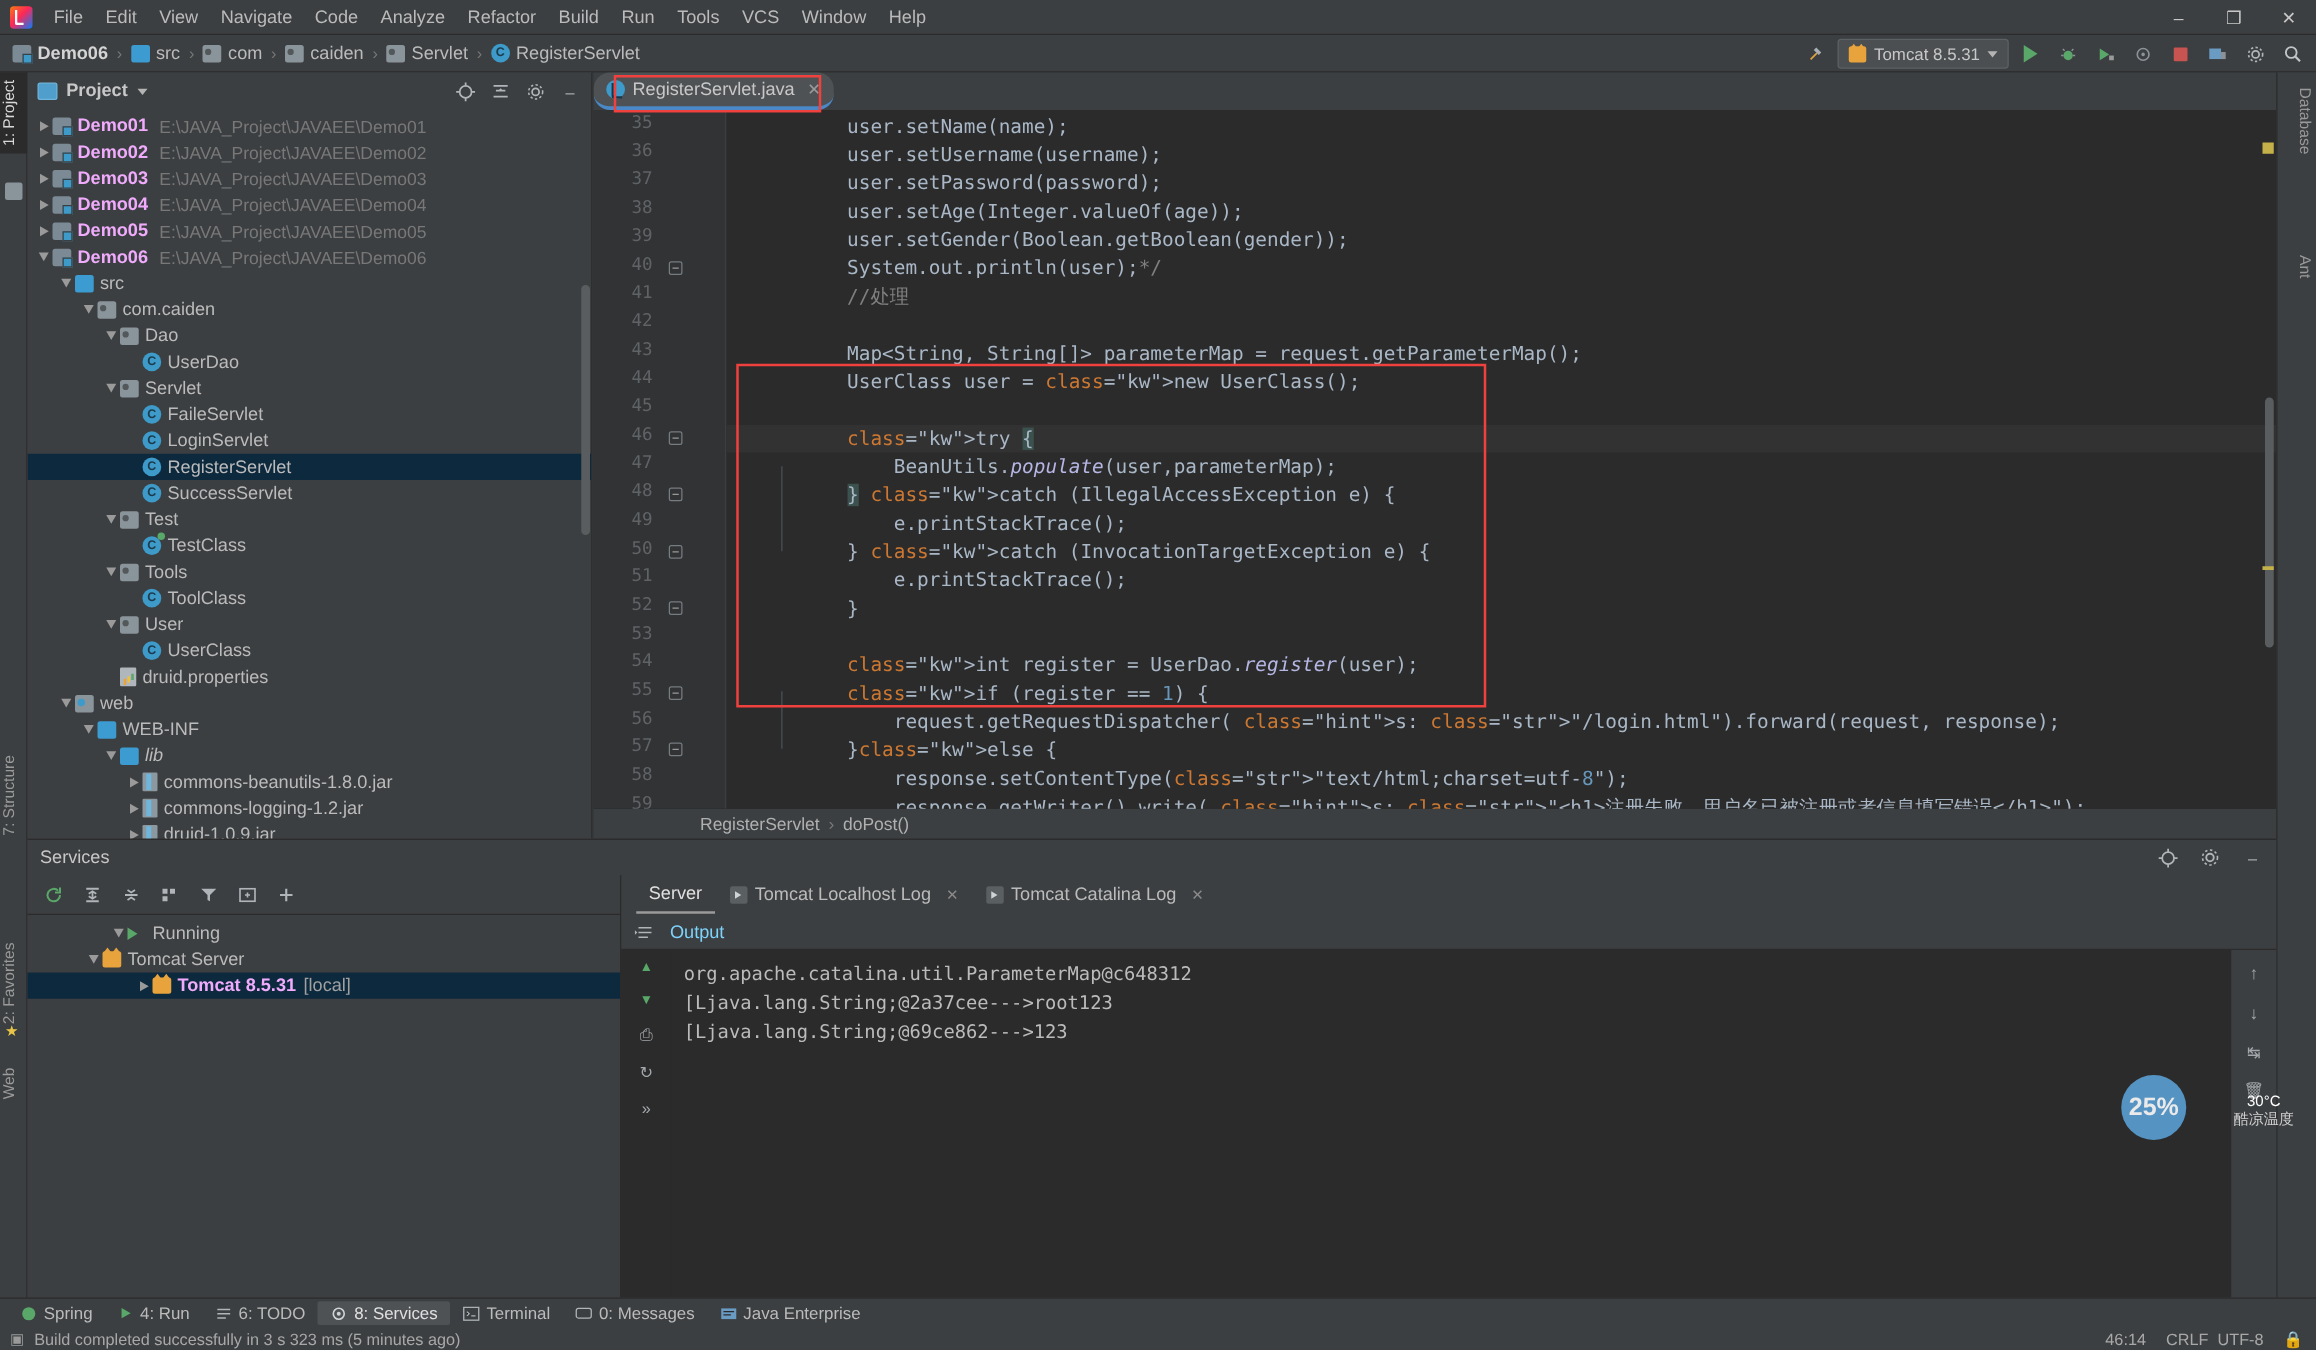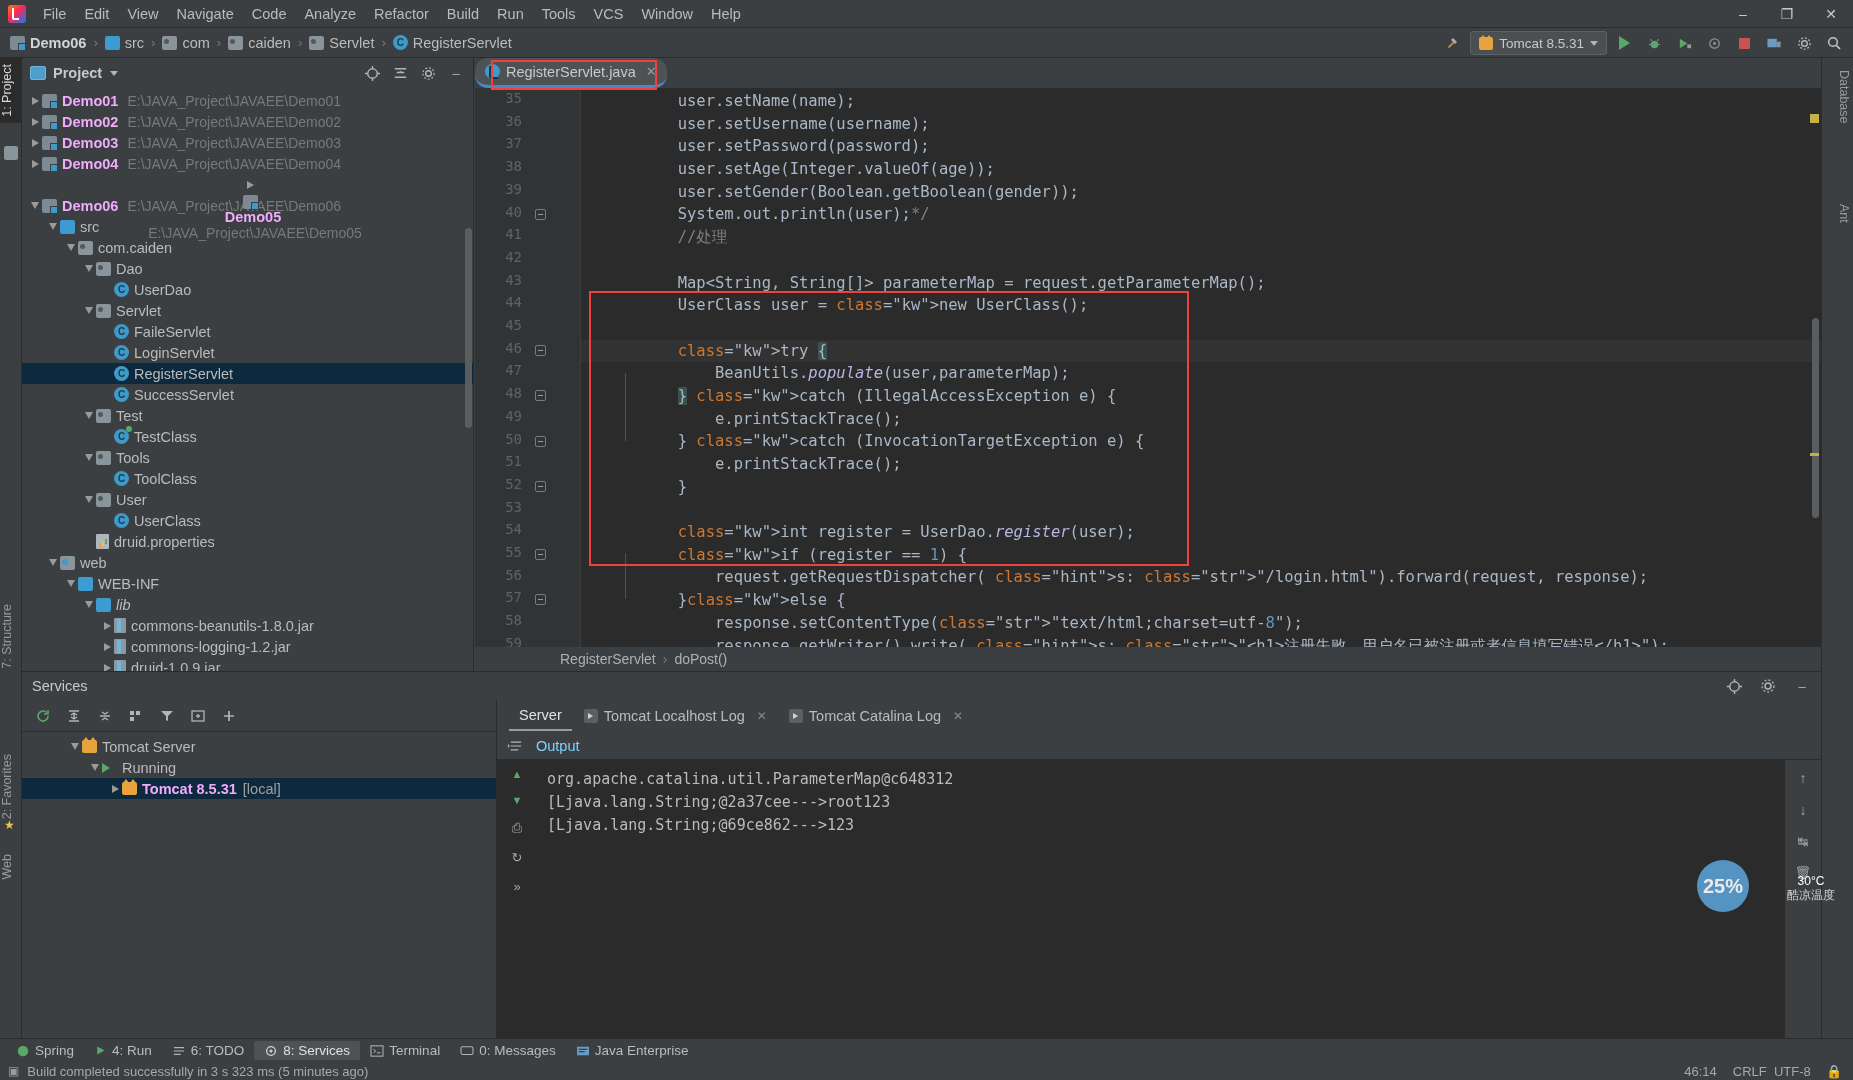--- a/index.html
+++ b/index.html
@@ -403,21 +403,21 @@
         <span class="path">E:\JAVA_Project\JAVAEE\Demo03</span>
       </div>
       <div class="row" style="padding-left: 6px;">
         <span class="arrow">
           <span class="t-r"></span>
         </span>
         <span class="ic ic-module"></span>
         <span class="nm bold">Demo04</span>
         <span class="path">E:\JAVA_Project\JAVAEE\Demo04</span>
       </div>
-      <div class="row" style="padding-left: 6px; flex-direction: column;">
+      <div class="row" style="padding-left: 6px;">
         <span class="arrow">
           <span class="t-r"></span>
         </span>
         <span class="ic ic-module"></span>
         <span class="nm bold">Demo05</span>
         <span class="path">E:\JAVA_Project\JAVAEE\Demo05</span>
       </div>
       <div class="row" style="padding-left: 6px;">
         <span class="arrow">
           <span class="t-d"></span>
@@ -688,35 +688,35 @@
               <path d="M8 6v4M6 8h4" stroke="#b0b5b9" stroke-width="1.3"></path>
             </svg>
         </div>
         <div class="tb-ic">
           <svg width="16" height="16" viewBox="0 0 16 16">
               <path d="M8 3v10M3 8h10" stroke="#b0b5b9" stroke-width="1.7"></path>
             </svg>
         </div>
       </div>
       <div id="svc-tree">
-          <div class="row" style="padding-left: 46px;">
-            <span class="arrow">
-              <span class="t-d"></span>
-            </span>
-            <span class="ic ic-tomcat"></span>
-            <span class="nm">Tomcat Server</span>
-          </div>
           <div class="row" style="padding-left: 66px;">
             <span class="arrow">
               <span class="t-d"></span>
             </span>
             <span class="ic" style="display: inline-flex; align-items: center;">
               <span class="mini-run"></span>
             </span>
             <span class="nm">Running</span>
+          </div>
+          <div class="row" style="padding-left: 46px;">
+            <span class="arrow">
+              <span class="t-d"></span>
+            </span>
+            <span class="ic ic-tomcat"></span>
+            <span class="nm">Tomcat Server</span>
           </div>
           <div class="row selected" style="padding-left: 86px;">
             <span class="arrow">
               <span class="t-r"></span>
             </span>
             <span class="ic ic-tomcat"></span>
             <span class="nm bold">Tomcat 8.5.31</span>
             <span class="nm" style="color: rgb(160, 160, 160); margin-left: 6px;">[local]</span>
           </div>
         </div>

